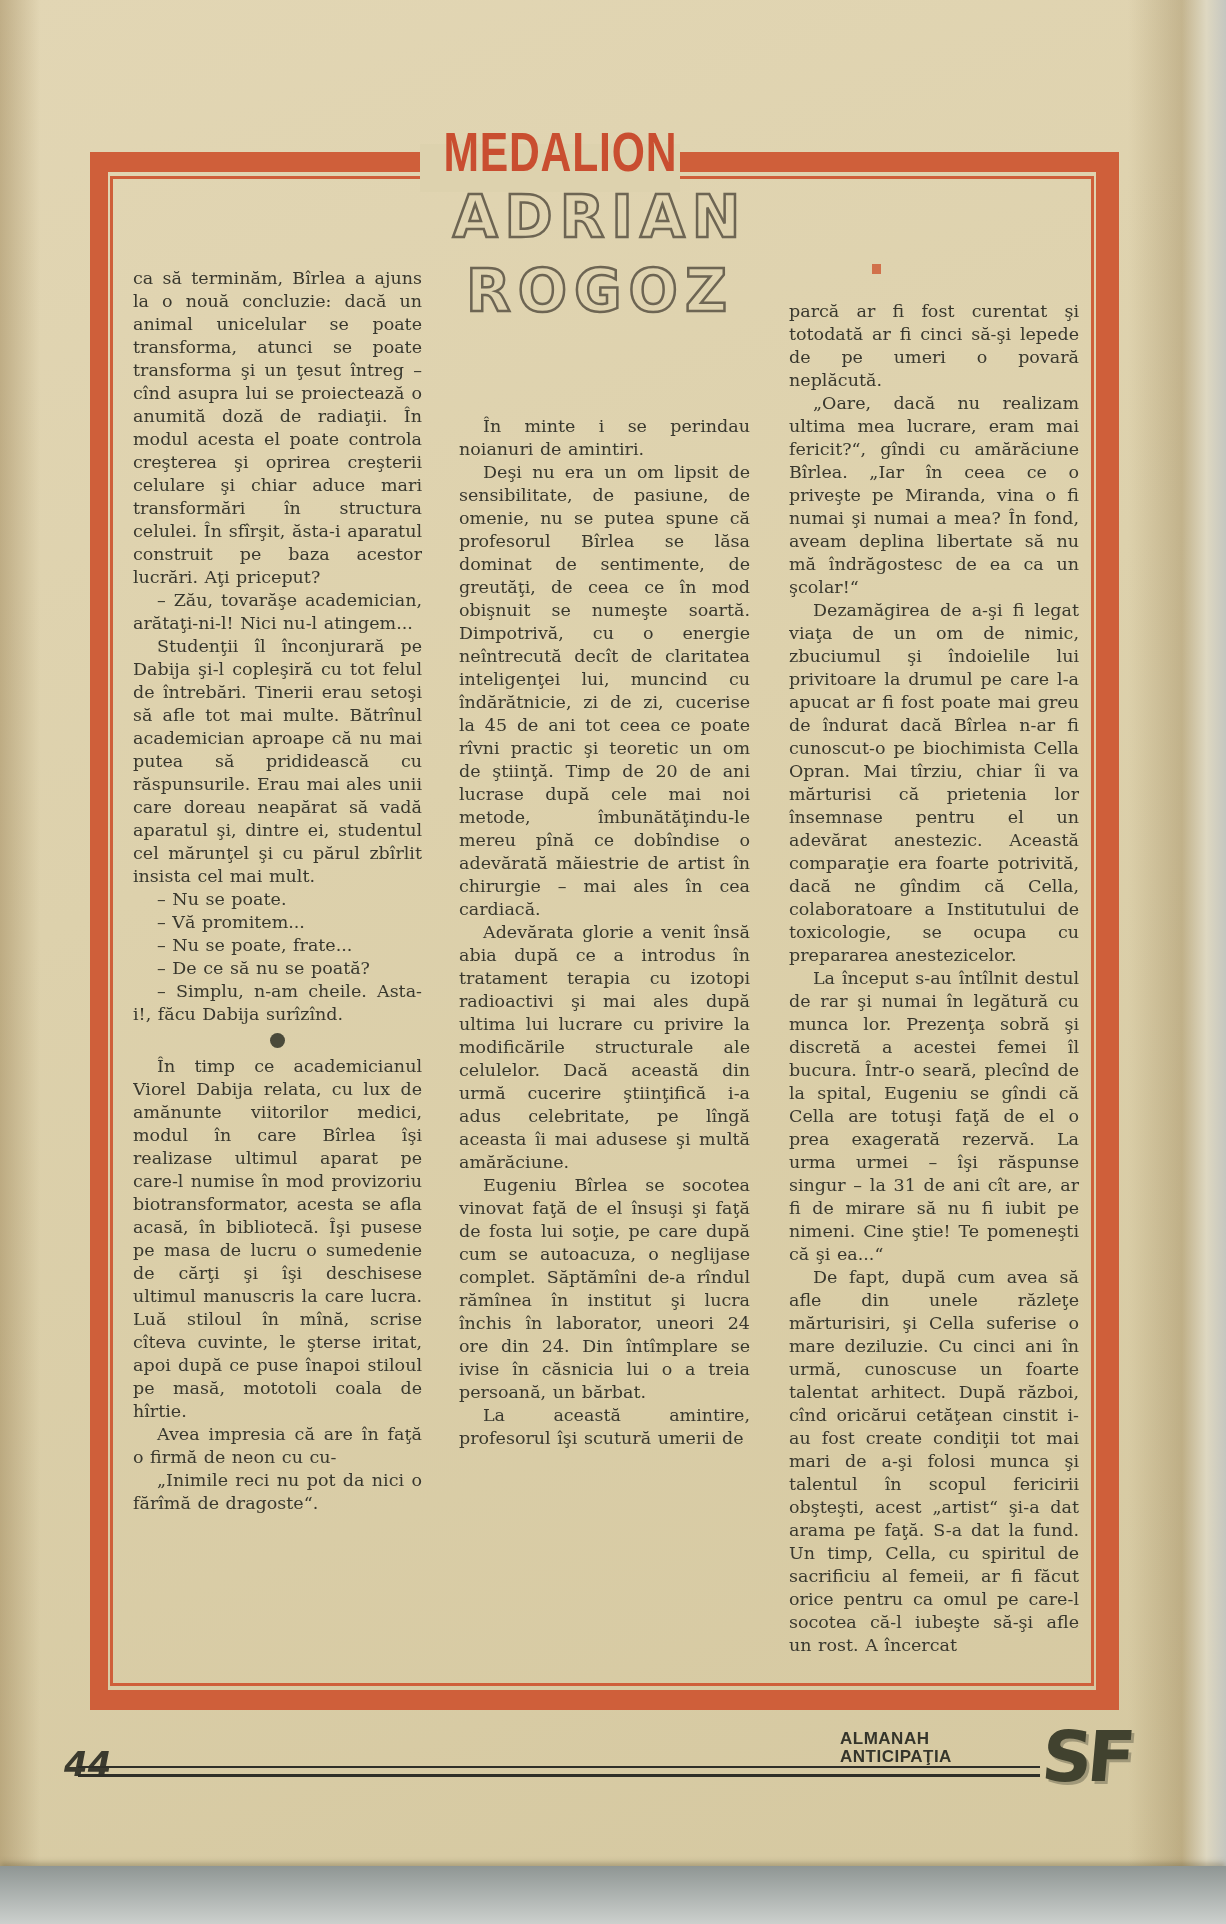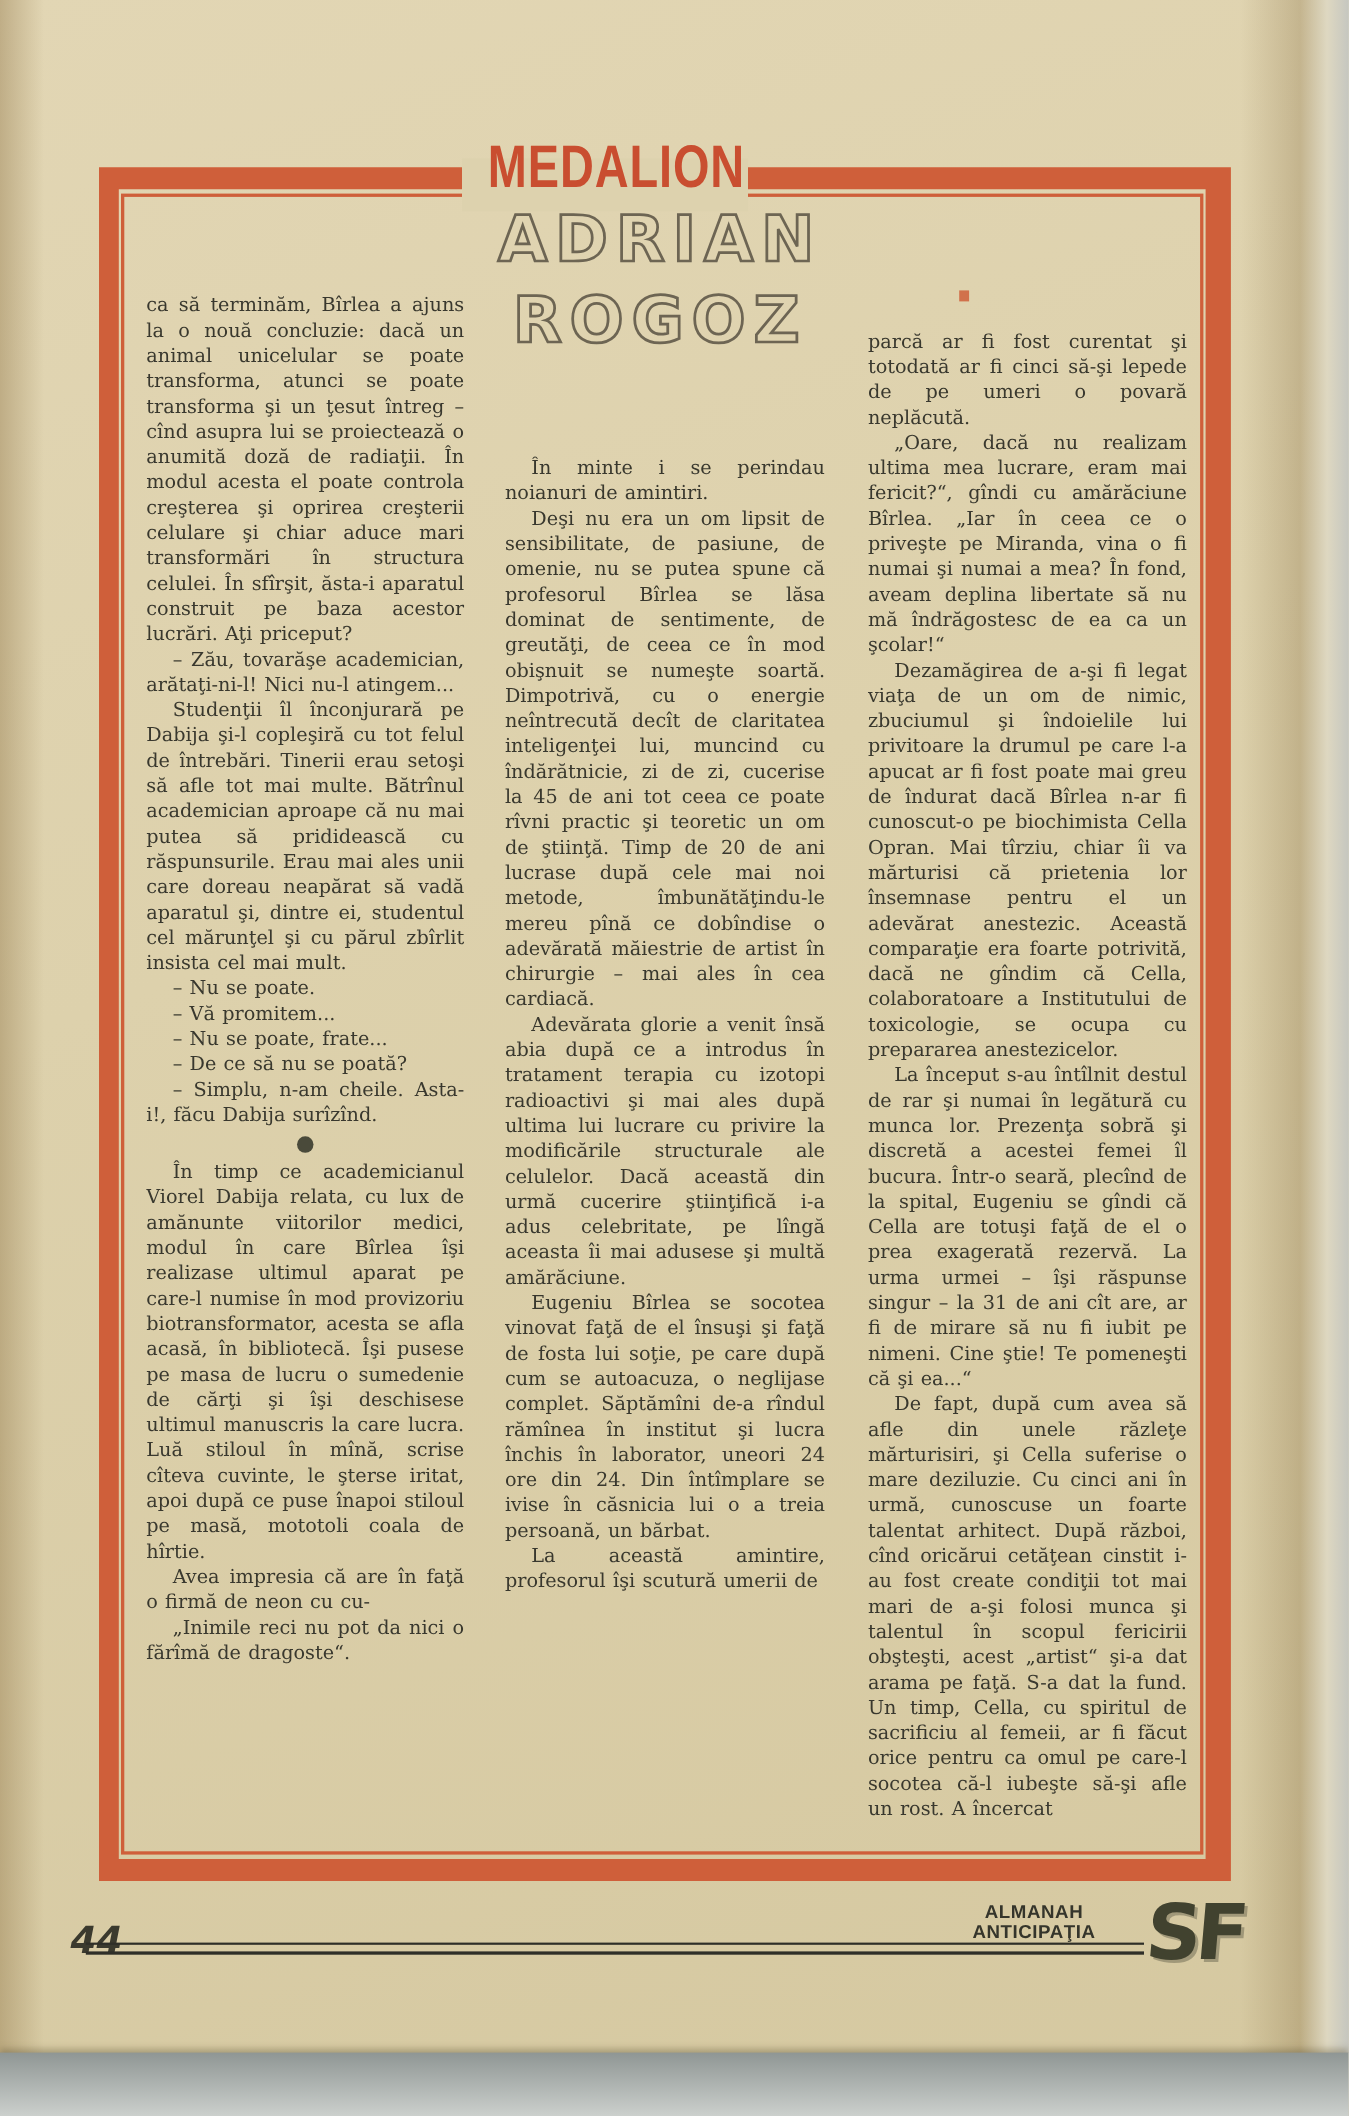--- a/index.html
+++ b/index.html
@@ -44,21 +44,21 @@
   .col3{left:789px;top:276px;width:290px;height:1388px;}
   .sep-dot{width:15px;height:15px;border-radius:50%;background:#4a4a3a;
      margin:7px auto 7px auto;}
 
   
   .pagenum{position:absolute;left:64px;top:1732px;
      font-family:"DejaVu Sans", sans-serif;font-weight:bold;font-style:italic;
      font-size:34px;color:#3b3a2e;margin-top:12px;}
   .rule-a{position:absolute;left:78px;top:1766px;width:962px;height:2px;background:#2f2f28;}
   .rule-b{position:absolute;left:78px;top:1774px;width:962px;height:3px;background:#2f2f28;}
-  .imprint{position:absolute;left:840px;top:1730px;width:200px;text-align:center;
+  .imprint{position:absolute;left:840px;top:1730px;width:200px;text-align:left;
      font-family:"Liberation Sans", sans-serif;font-weight:bold;font-size:17px;
      line-height:18px;letter-spacing:.5px;color:#35352b;}
   .sf-logo{position:absolute;left:1042px;top:1722px;
      font-family:"DejaVu Sans", sans-serif;font-weight:bold;font-size:70px;
      line-height:70px;letter-spacing:-5px;color:#41422f;
      transform:skewX(-5deg);text-shadow:3px 3px 0 rgba(60,60,45,.35);}
 
   
   .edge-left{position:absolute;left:0;top:0;width:40px;height:1924px;z-index:40;
      background:linear-gradient(to right,rgba(150,125,80,.45),rgba(150,125,80,0));

